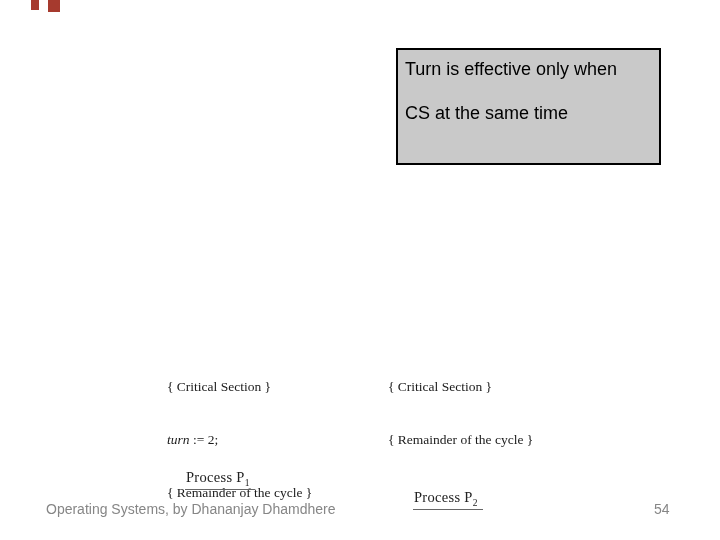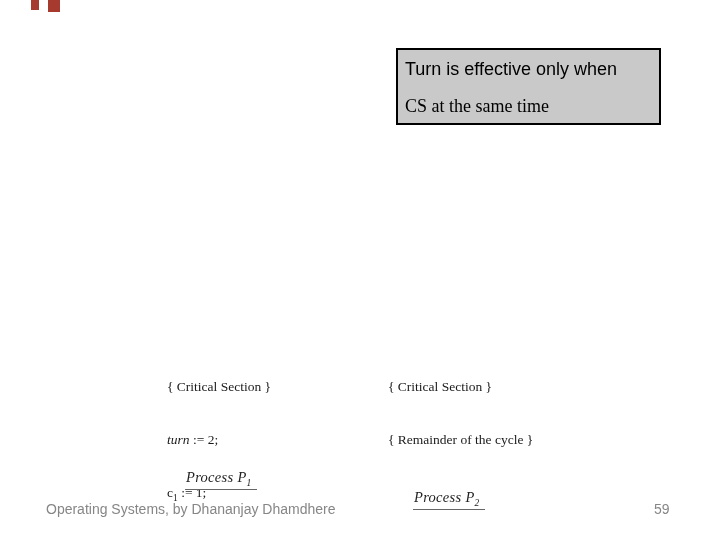--- a/index.html
+++ b/index.html
@@ -15,41 +15,41 @@
     width:720px;height:540px;background:#ffffff;overflow:hidden;position:relative;
     font-family:"Liberation Sans",sans-serif;
   }
   .abs{position:absolute;}
   
   .decor-mark{position:absolute;top:0;background:var(--mark-color);}
   .decor-mark.m1{left:31px;width:8px;height:10px;}
   .decor-mark.m2{left:48px;width:12px;height:12px;}
   
   .callout{
-    left:396px;top:48px;width:265px;height:77px;box-sizing:border-box;
+    left:396px;top:48px;width:265px;height:117px;box-sizing:border-box;
     background:var(--callout-bg);border:2px solid var(--callout-border);
     padding:7px 6px 0 7px;
     font-size:18px;line-height:25px;color:#000;
   }
-  .callout .line3{margin-top:12px;font-family:Liberation Serif, serif;}
+  .callout .line3{margin-top:19px;}
   
   .code{
     font-family:"Liberation Serif",serif;font-size:13.5px;line-height:17.6px;
     color:var(--code-color);white-space:pre;
   }
   .code-left{left:129px;top:343px;}
   .code-right{left:363px;top:343px;}
   .code .ind-a{padding-left:38px;}
   .code-right .ind-a{padding-left:25px;}
   .it{font-style:italic;font-family:Liberation Serif, serif;}
   .code sub,.caption sub{font-size:9.5px;line-height:0;}
   
   .caption{
     position:absolute;top:469px;
-    font-family:"Liberation Serif",serif;font-style:italic;font-size:14.5px;
+    font-family:"Liberation Serif",serif;font-size:14.5px;
     color:#222;letter-spacing:0.3px;
   }
   .caption .cap-inner{
     display:inline-block;border-bottom:1px solid var(--rule-color);
     padding:0 5px 3px 1px;
   }
   .caption-p1{left:185px;}
   .caption-p2{left:413px;margin-top:20px;}
   
   .footer-credit{left:46px;top:501px;font-size:14px;color:var(--footer-color);text-align:right;}
@@ -62,34 +62,33 @@
 <div class="decor-mark m2"></div>
 
 <div class="abs callout">
   <div class="line1">Turn is effective only when</div>
   <div class="line3">CS at the same time</div>
 </div>
 
 <div class="abs code code-left">
   <div class="ind-a"><span>{ Critical Section }</span></div>
   <div class="ind-a"><span class="it">turn</span><span> := 2;</span></div>
-  <div class="ind-a"><span>c</span><sub>1</sub><span> := 1;</span></div>
   <div class="ind-a"><span>{ Remainder of the cycle }</span></div>
   
   
   
 </div>
 
 <div class="abs code code-right">
   <div class="ind-a"><span>{ Critical Section }</span></div>
   <div class="ind-a"><span>{ Remainder of the cycle }</span></div>
   
 </div>
 
 <div class="caption caption-p1">
   <span class="cap-inner"><span>Process P</span><sub>1</sub></span>
 </div>
 <div class="caption caption-p2">
   <span class="cap-inner"><span>Process P</span><sub>2</sub></span>
 </div>
 
 <div class="abs footer-credit">Operating Systems, by Dhananjay Dhamdhere</div>
-<div class="abs page-number">59</div>
+<div class="abs page-number">54</div>
 
 </body></html>

